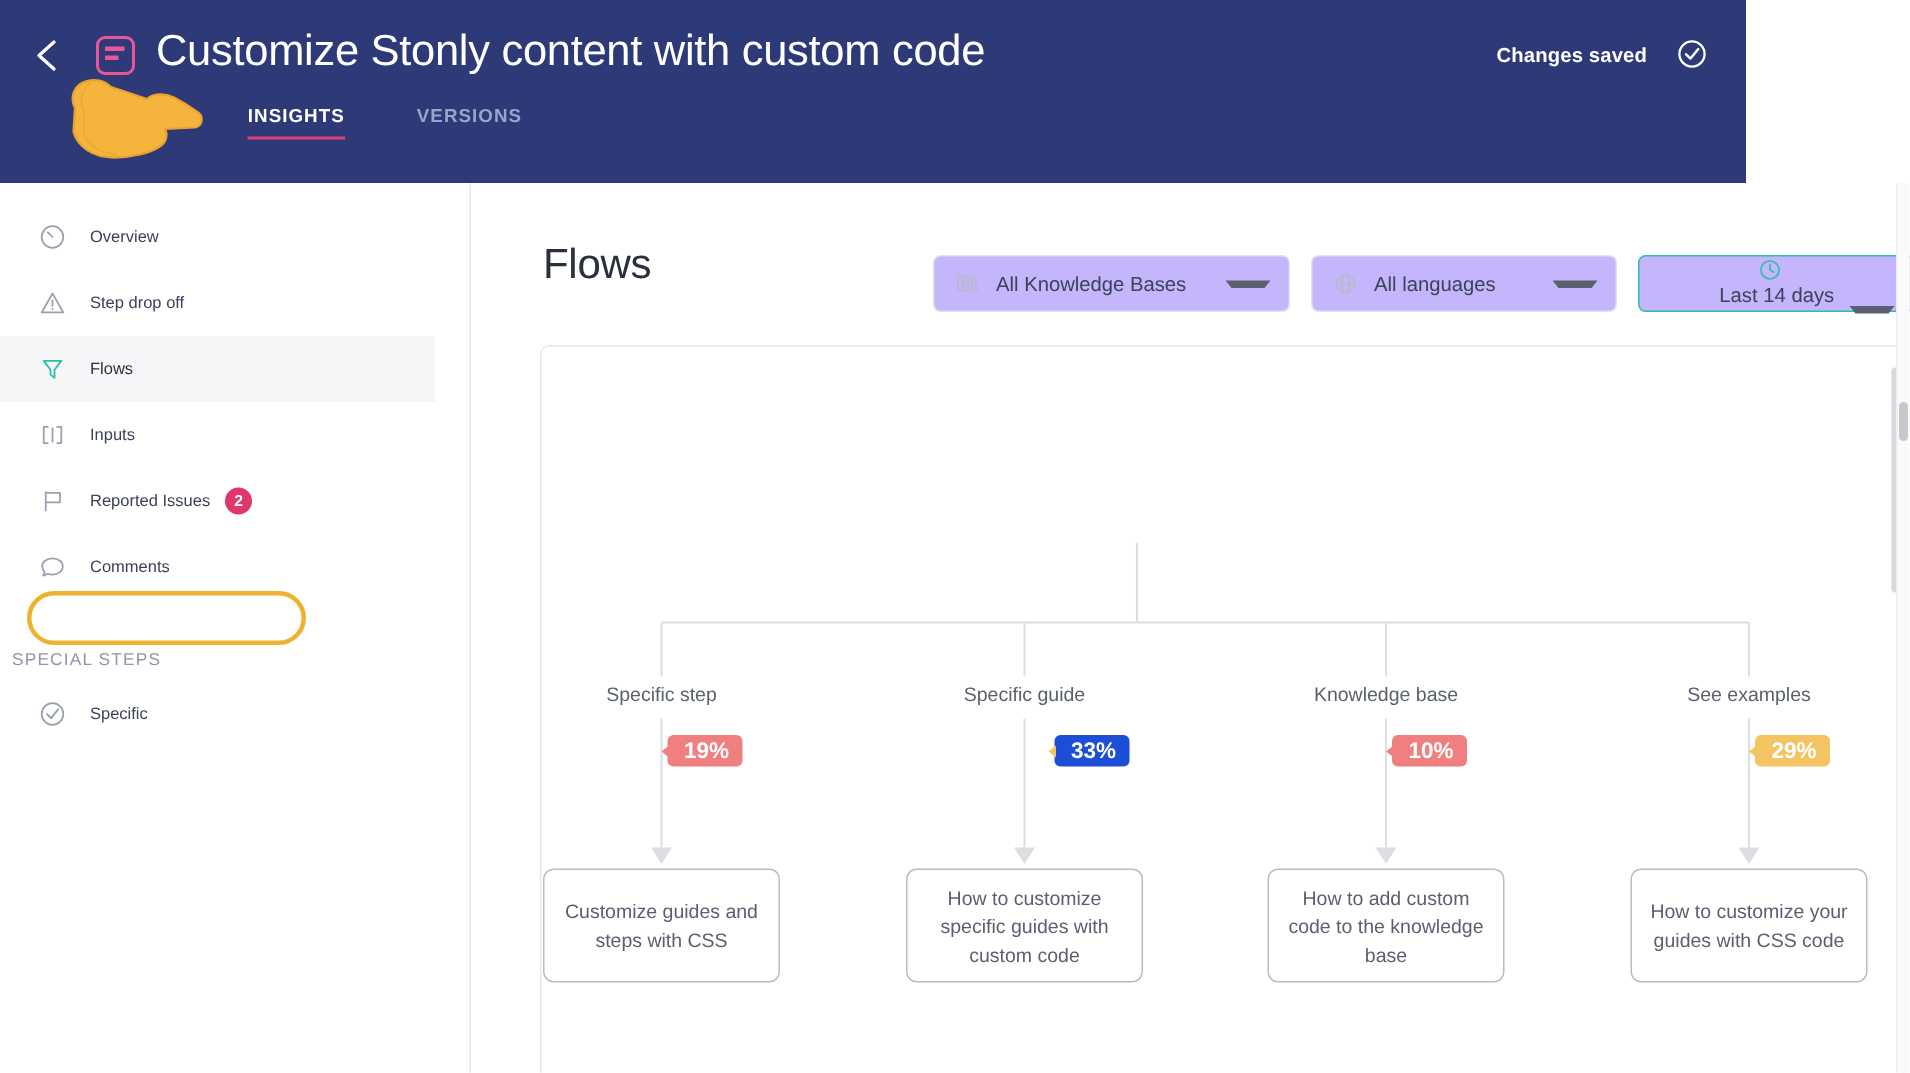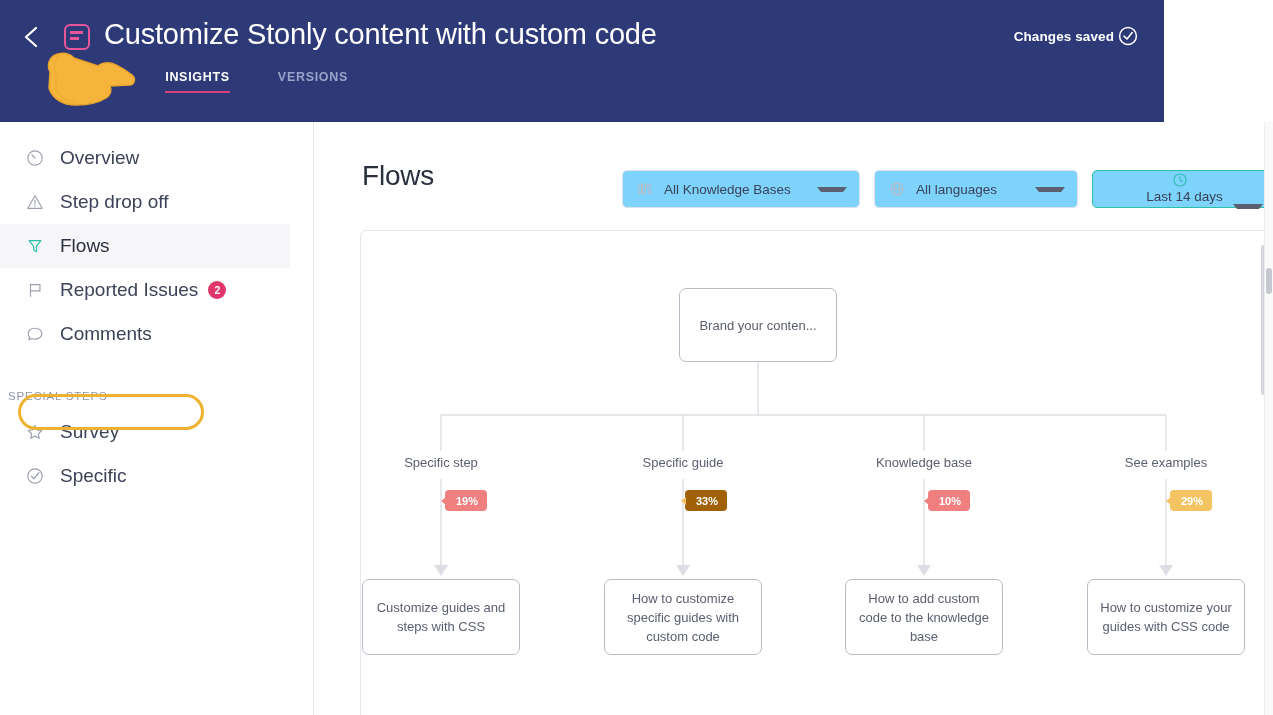--- a/index.html
+++ b/index.html
@@ -65,21 +65,21 @@
   }
   .tab.active { color: #ffffff; }
   .tab.active::after {
     content: ""; position: absolute;
     left: 0; right: 0; bottom: 3px;
     height: 2.5px; background: #d8417b;
   }
 
   .saved-status {
     position: absolute; right: 26px; top: 26px;
-    display: flex; align-items: center; gap: 4px;
+    display: flex; align-items: center; gap: 20px;
   }
   .saved-status .label {
     font-size: 13.5px; font-weight: 700; color: #ffffff;
     letter-spacing: 0.1px;
   }
   .saved-status .check-circle { display: block; }
 
   
   .hand-cursor {
     position: absolute; left: 36px; top: 28px;
@@ -102,21 +102,21 @@
     padding-left: 24px;
     cursor: pointer;
   }
   .nav-item .ic {
     width: 22px; height: 22px;
     display: flex; align-items: center; justify-content: center;
     margin-right: 14px;
     flex: 0 0 22px;
   }
   .nav-item .txt {
-    font-size: 19px; color: #3c4257; font-weight: 400;
+    font-size: 11px; color: #3c4257; font-weight: 400;
     white-space: nowrap;
   }
   .nav-item.selected {
     background: #f6f6f8;
     width: 290px;
   }
   .nav-item.selected .txt { color: #2b303e; font-weight: 500; }
   .badge-count {
     margin-left: 10px;
     width: 18px; height: 18px; border-radius: 50%;
@@ -155,21 +155,21 @@
   }
   .filters {
     position: absolute; left: 308px; top: 48px;
     display: flex; align-items: center; gap: 14px;
   }
   .dropdown {
     display: flex; align-items: center;
     height: 38px;
     border: 1px solid #e0e2e8;
     border-radius: 5px;
-    background: #7dd3fc;
+    background: #c4b5fd;
     padding: 0 12px 0 13px;
     cursor: pointer;
   }
   .dropdown.accent { border-color: #2bbfa8; }
   .dropdown .dd-ic {
     width: 18px; height: 18px; margin-right: 10px;
     display: flex; align-items: center; justify-content: center;
     flex: 0 0 18px;
   }
   .dropdown .dd-label {
@@ -229,21 +229,21 @@
     color: #5b6070;
     margin-left: -100px;
   }
   .pct-badge {
     position: absolute;
     top: 259px;
     height: 21px;
     padding: 0 9px 0 11px;
     border-radius: 4px;
     color: #ffffff;
-    font-size: 11px;
+    font-size: 15px;
     font-weight: 600;
     display: flex; align-items: center; justify-content: flex-start;
     white-space: nowrap;
   }
   .pct-badge::before {
     content: "";
     position: absolute; left: -4px; top: 50%;
     margin-top: -4px;
     width: 0; height: 0;
     border-top: 4px solid transparent;
@@ -341,20 +341,30 @@
 
   <div class="nav-item selected">
     <span class="ic">
       <svg width="18" height="18" viewBox="0 0 20 20">
         <path d="M3.5,4 L16.5,4 L11.5,10.5 L11.5,16.5 L8.5,14.2 L8.5,10.5 Z" fill="none" stroke="#2bbfa8" stroke-width="1.3" stroke-linejoin="round"></path>
       </svg>
     </span>
     <span class="txt">Flows</span>
   </div>
 
+  <div class="nav-item">
+    <span class="ic">
+      <svg width="18" height="18" viewBox="0 0 20 20">
+        <path d="M6.5,4 L3.5,4 L3.5,16 L6.5,16" fill="none" stroke="#9aa0ae" stroke-width="1.3" stroke-linecap="round" stroke-linejoin="round"></path>
+        <path d="M13.5,4 L16.5,4 L16.5,16 L13.5,16" fill="none" stroke="#9aa0ae" stroke-width="1.3" stroke-linecap="round" stroke-linejoin="round"></path>
+        <line x1="10" y1="5" x2="10" y2="15" stroke="#9aa0ae" stroke-width="1.3" stroke-linecap="round"></line>
+      </svg>
+    </span>
+    <span class="txt">Inputs</span>
+  </div>
 
   <div class="nav-item">
     <span class="ic">
       <svg width="18" height="18" viewBox="0 0 20 20">
         <path d="M5,3.5 L5,17" fill="none" stroke="#9aa0ae" stroke-width="1.3" stroke-linecap="round"></path>
         <path d="M5,4 L15.5,4 L15.5,11 L5,11" fill="none" stroke="#9aa0ae" stroke-width="1.3" stroke-linejoin="round"></path>
       </svg>
     </span>
     <span class="txt">Reported Issues</span>
     <span class="badge-count">2</span>
@@ -366,28 +376,20 @@
         <path d="M10,3.6 C14.6,3.6 17.6,6.3 17.6,9.6 C17.6,12.9 14.6,15.6 10,15.6
                  C8.7,15.6 7.5,15.4 6.5,15 L3.2,16.4 L4.2,13.6
                  C3,12.5 2.4,11.1 2.4,9.6 C2.4,6.3 5.4,3.6 10,3.6 Z" fill="none" stroke="#9aa0ae" stroke-width="1.3" stroke-linejoin="round"></path>
       </svg>
     </span>
     <span class="txt">Comments</span>
   </div>
 
   <div class="section-label">SPECIAL STEPS</div>
 
-  <div class="nav-item">
-    <span class="ic">
-      <svg width="18" height="18" viewBox="0 0 20 20">
-        <path d="M10,2.8 L12.3,7.6 L17.5,8.3 L13.7,11.9 L14.7,17 L10,14.6 L5.3,17 L6.3,11.9 L2.5,8.3 L7.7,7.6 Z" fill="none" stroke="#9aa0ae" stroke-width="1.3" stroke-linejoin="round"></path>
-      </svg>
-    </span>
-    <span class="txt">Survey</span>
-  </div>
 
   <div class="nav-item">
     <span class="ic">
       <svg width="18" height="18" viewBox="0 0 20 20">
         <circle cx="10" cy="10" r="8" fill="none" stroke="#9aa0ae" stroke-width="1.3"></circle>
         <polyline points="6,10.2 9,13 14.3,6.4" fill="none" stroke="#9aa0ae" stroke-width="1.4" stroke-linecap="round" stroke-linejoin="round"></polyline>
       </svg>
     </span>
     <span class="txt">Specific</span>
   </div>
@@ -454,30 +456,29 @@
       <line x1="322" y1="248" x2="322" y2="334" stroke="#dcdee3" stroke-width="1.4"></line>
       <line x1="563" y1="248" x2="563" y2="334" stroke="#dcdee3" stroke-width="1.4"></line>
       <line x1="805" y1="248" x2="805" y2="334" stroke="#dcdee3" stroke-width="1.4"></line>
 
       <polygon points="73,334 87,334 80,345" fill="#dcdee3"></polygon>
       <polygon points="315,334 329,334 322,345" fill="#dcdee3"></polygon>
       <polygon points="556,334 570,334 563,345" fill="#dcdee3"></polygon>
       <polygon points="798,334 812,334 805,345" fill="#dcdee3"></polygon>
     </svg>
 
-    <div class="node root">Brand your conten...</div>
 
     <div class="branch-label" style="left:80px">Specific step</div>
     <div class="pct-badge" style="left:84px;  background:#f08080; color:#f08080">
       <span style="color:#fff">19%</span>
     </div>
     <div class="node leaf" style="left:1px">Customize guides and steps with CSS</div>
 
     <div class="branch-label" style="left:322px">Specific guide</div>
-    <div class="pct-badge" style="left:324px; background:#a16207; color:#f5c462">
+    <div class="pct-badge" style="left:342px; background:#1d4ed8; color:#f5c462">
       <span style="color:#fff">33%</span>
     </div>
     <div class="node leaf" style="left:243px">How to customize specific guides with custom code</div>
 
     <div class="branch-label" style="left:563px">Knowledge base</div>
     <div class="pct-badge" style="left:567px; background:#f08080; color:#f08080">
       <span style="color:#fff">10%</span>
     </div>
     <div class="node leaf" style="left:484px">How to add custom code to the knowledge base</div>
 

